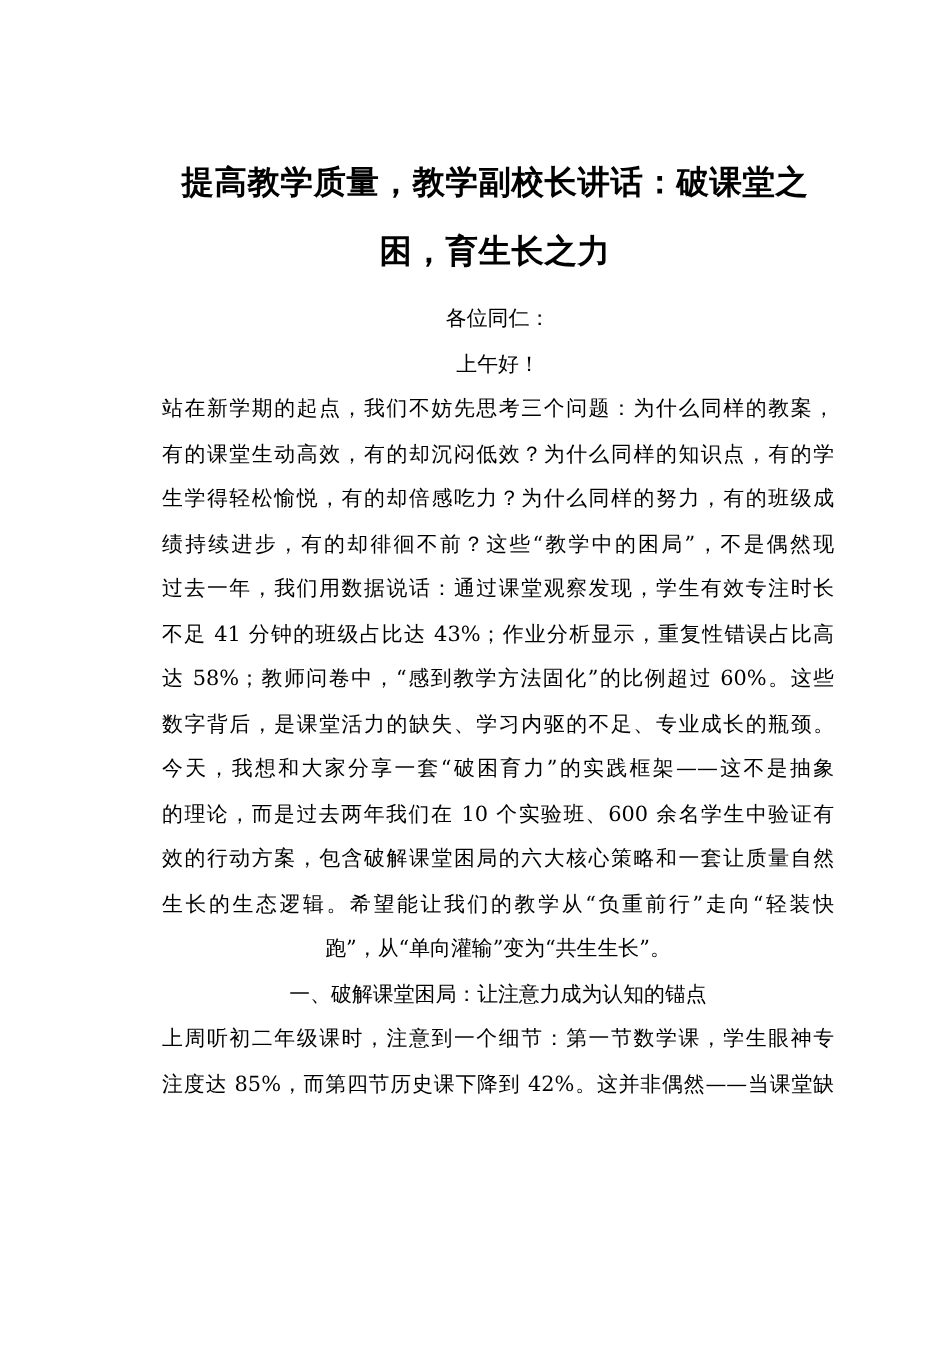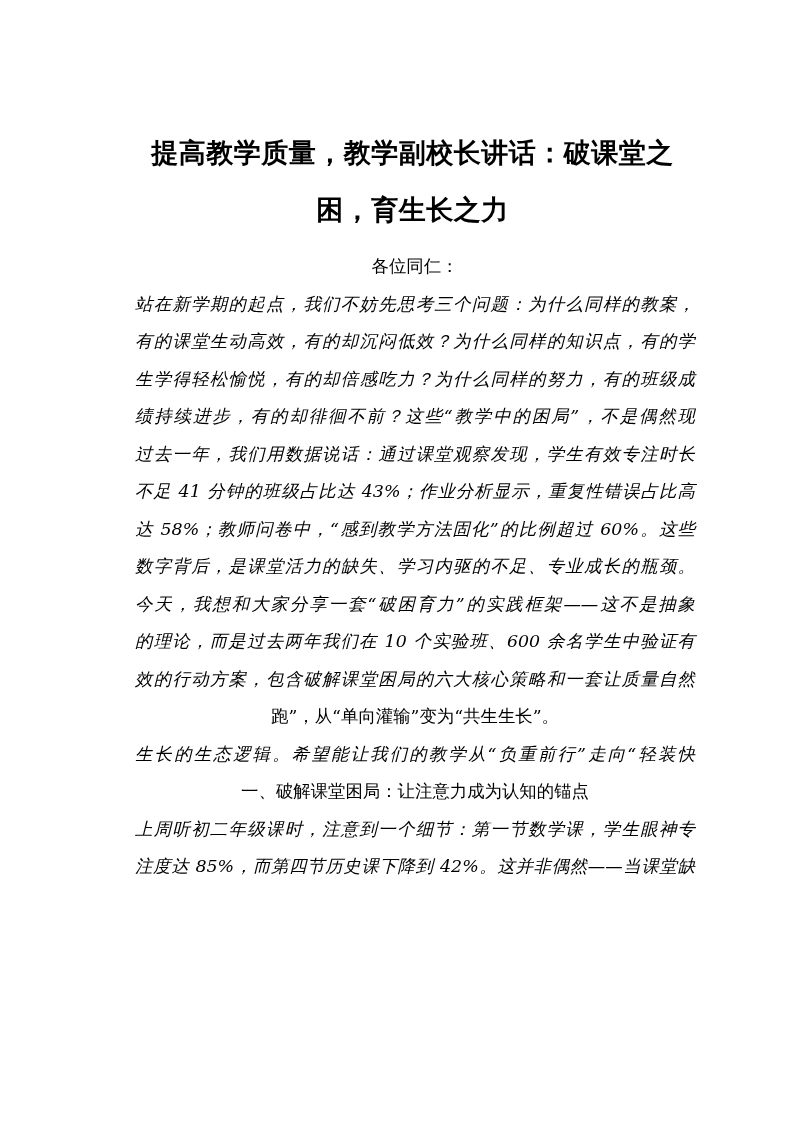--- a/index.html
+++ b/index.html
@@ -4,54 +4,55 @@
 <style>
   html, body { margin:0; padding:0; background:#ffffff; }
   body { width:793px; height:1122px; position:relative; overflow:hidden;
          font-family:"DejaVu Serif","Liberation Serif",serif; color:#000; }
   .page { position:absolute; left:16px; top:0; width:793px; height:1122px; background:#fff; }
   .title { position:absolute; left:100px; width:593px; top:124px;
            font-family:"DejaVu Sans","Liberation Sans",sans-serif; font-weight:bold;
            font-size:27px; line-height:57px; text-align:center; letter-spacing:0.5px; }
   .body { position:absolute; left:119px; width:560px; top:248px; font-size:17.4px; }
   .line { height:37.5px; line-height:37.5px; white-space:nowrap; overflow:visible;text-align:center; }
-  .line.just { text-align:justify; text-align-last:justify;font-style:italic; }
+  .line.just { text-align:justify; text-align-last:justify; }
 </style>
 </head>
 <body>
 
 <div class="page">
   <div class="title">
     <div>提高教学质量，教学副校长讲话：破课堂之</div>
     <div>困，育生长之力</div>
   </div>
 
   <div class="body">
     <div class="line">各位同仁：</div>
+    <div class="line">上午好！</div>
 
     <div>
       <div class="line just">站在新学期的起点，我们不妨先思考三个问题：为什么同样的教案，</div>
       <div class="line just">有的课堂生动高效，有的却沉闷低效？为什么同样的知识点，有的学</div>
       <div class="line just">生学得轻松愉悦，有的却倍感吃力？为什么同样的努力，有的班级成</div>
       <div class="line just">绩持续进步，有的却徘徊不前？这些“教学中的困局”，不是偶然现</div>
     </div>
 
     <div>
       <div class="line just">过去一年，我们用数据说话：通过课堂观察发现，学生有效专注时长</div>
       <div class="line just">不足 41 分钟的班级占比达 43%；作业分析显示，重复性错误占比高</div>
       <div class="line just">达 58%；教师问卷中，“感到教学方法固化”的比例超过 60%。这些</div>
       <div class="line just">数字背后，是课堂活力的缺失、学习内驱的不足、专业成长的瓶颈。</div>
     </div>
 
     <div>
       <div class="line just">今天，我想和大家分享一套“破困育力”的实践框架——这不是抽象</div>
       <div class="line just">的理论，而是过去两年我们在 10 个实验班、600 余名学生中验证有</div>
       <div class="line just">效的行动方案，包含破解课堂困局的六大核心策略和一套让质量自然</div>
+      <div class="line just">生长的生态逻辑。希望能让我们的教学从“负重前行”走向“轻装快</div>
       <div class="line">跑”，从“单向灌输”变为“共生生长”。</div>
-      <div class="line just">生长的生态逻辑。希望能让我们的教学从“负重前行”走向“轻装快</div>
     </div>
 
     <div>
       <div class="line">一、破解课堂困局：让注意力成为认知的锚点</div>
     </div>
 
     <div>
       <div class="line just">上周听初二年级课时，注意到一个细节：第一节数学课，学生眼神专</div>
       <div class="line just">注度达 85%，而第四节历史课下降到 42%。这并非偶然——当课堂缺</div>
     </div>

